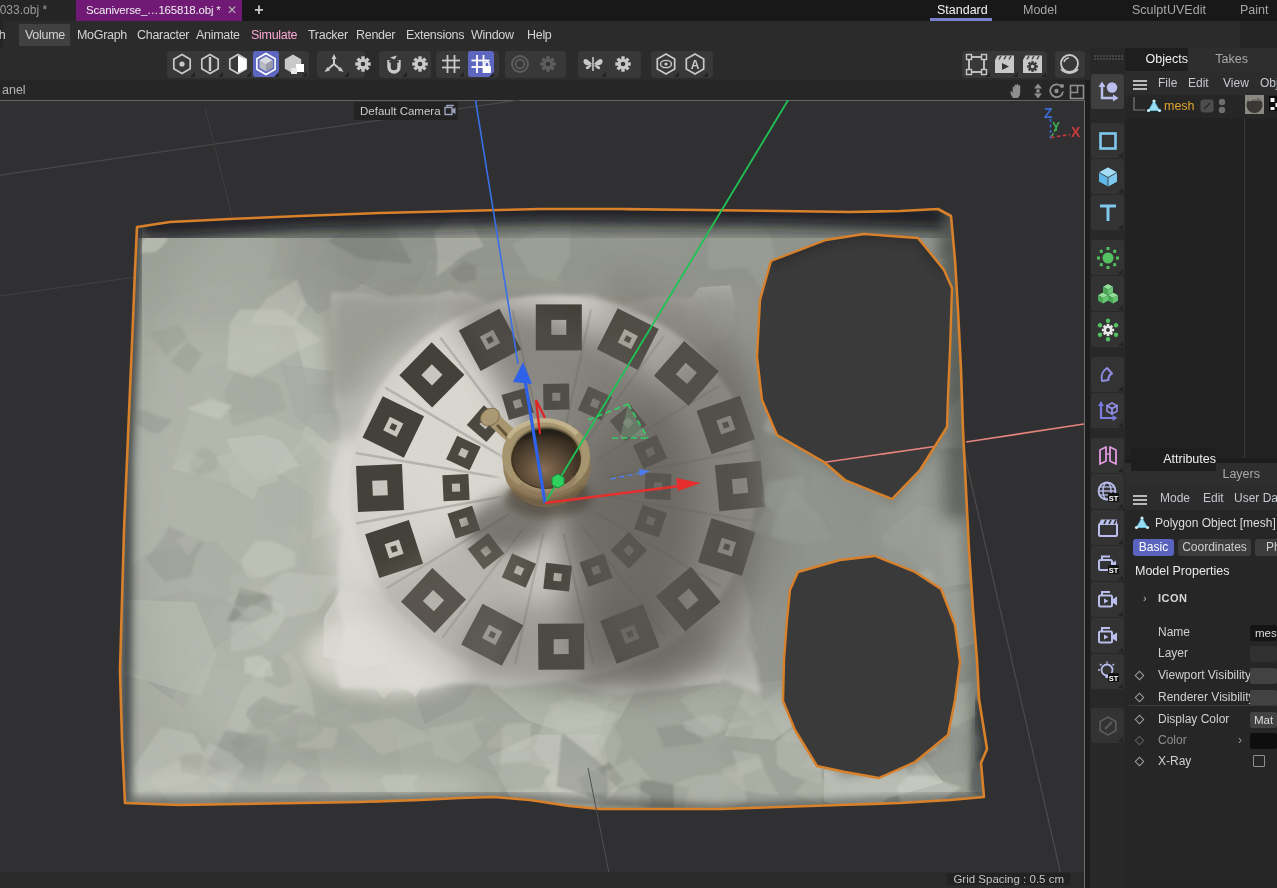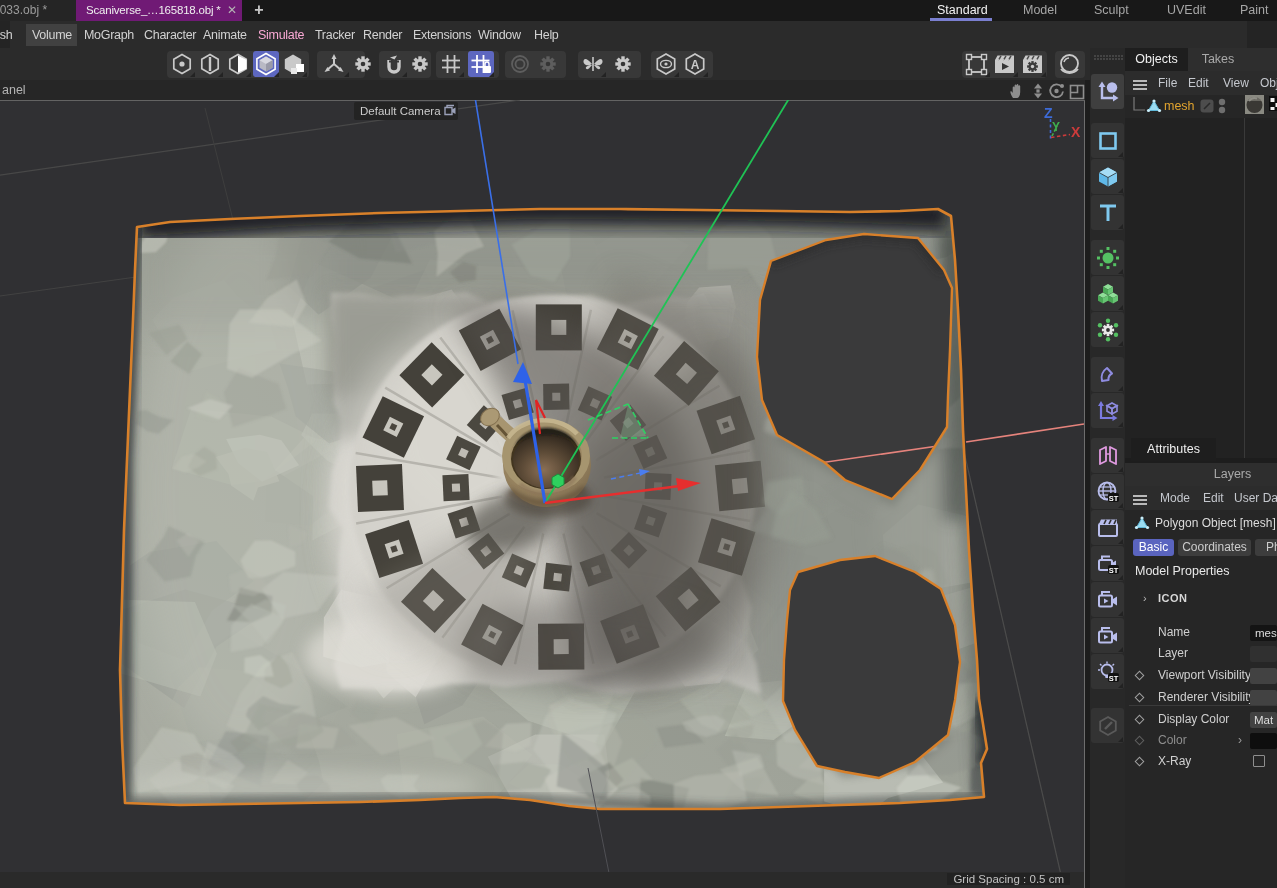--- a/index.html
+++ b/index.html
@@ -6,61 +6,61 @@
 .abs { position:absolute; }
 #tabbar { position:absolute; left:0; top:0; width:1277px; height:21px; background:#181818; }
 #tabbar .tab1 { position:absolute; left:0; top:0; width:76px; height:21px; background:#252525; color:#9c9c9c;
   font-size:12px; line-height:21px; white-space:nowrap; overflow:hidden; }
 #tabbar .tab1 span { position:absolute; left:-7px; }
 #tabbar .tab2 { position:absolute; left:76px; top:0; width:166px; height:21px; background:#701a75; color:#efefef;
   font-size:11.5px; letter-spacing:-0.2px; line-height:21px; text-align:left; padding-left:10px; white-space:nowrap; }
 #tabbar .tx { position:absolute; left:222px; top:0; width:20px; text-align:center; color:#b5b5b5; font-size:12px; line-height:21px; }
 #tabbar .tplus { position:absolute; left:249px; top:0; width:20px; text-align:center; color:#c8c8c8; font-size:16px; line-height:20px; font-weight:bold; }
 .wstab { position:absolute; top:0; height:21px; line-height:21px; font-size:12.5px; color:#a6a6a6; }
-#menubar { position:absolute; left:10px; top:21px; width:1237px; height:27px; background:#2b2b2b; }
+#menubar { position:absolute; left:3px; top:21px; width:1237px; height:27px; background:#2b2b2b; }
 .mi { position:absolute; top:4px; height:20px; line-height:20px; font-size:12.5px; letter-spacing:-0.3px; color:#d2d2d2; }
 #toolbar { position:absolute; left:0; top:48px; width:1277px; height:32px; background:#2b2b2b; }
 .tgrp { position:absolute; top:3px; height:27px; background:#383838; border-radius:4px; }
 .tbtn { position:absolute; top:3px; height:26px; border-radius:3px; display:flex; align-items:center; justify-content:center; }
 .ctri { position:absolute; right:0; bottom:0; width:0; height:0; border-left:5px solid transparent; border-bottom:5px solid #232323; }
 .ctri2 { position:absolute; right:1px; bottom:1px; width:0; height:0; border-left:5px solid transparent; border-bottom:5px solid #222; }
 #vpstrip { position:absolute; left:0; top:80px; width:1085px; height:21px; background:#262626; border-bottom:1px solid #636363; }
 #vpstrip .lbl { position:absolute; left:2px; top:3px; font-size:12.5px; color:#b4b4b4; }
 .vic { position:absolute; top:3px; }
 #viewport { position:absolute; left:0; top:101px; width:1085px; height:771px; background:#303033; border-right:1.5px solid #6e6e6e; overflow:hidden; }
 #vpbottom { position:absolute; left:0; top:872px; width:1085px; height:16px; background:#2a2a2a; border-right:1.5px solid #6e6e6e; }
 #vpbottom .gs { position:absolute; right:14px; top:1px; font-size:11.5px; color:#c2c2c2; background:#222; padding:0 6px; }
 #defcam { position:absolute; left:354px; top:102px; width:104px; height:18px; background:#232323; border-radius:2px;
   color:#cccccc; font-size:11.5px; line-height:18px; padding-left:6px; white-space:nowrap; }
 #axisw { position:absolute; left:1040px; top:103px; width:45px; height:40px; font-size:12px; font-weight:bold; }
 #rgap { position:absolute; left:1085px; top:80px; width:5px; height:808px; background:#1d1d1d; }
 #rtoolbar { position:absolute; left:1090px; top:48px; width:35px; height:840px; background:#282828; }
 .rbtn { position:absolute; left:1px; width:33px; height:35px; border-radius:3px; display:flex; align-items:center; justify-content:center; }
 #rpanel { position:absolute; left:1125px; top:48px; width:152px; height:840px; background:#2b2b2b; overflow:hidden; }
-.ptab { position:absolute; height:23px; line-height:23px; font-size:12.5px; color:#a9a9a9; text-align:center; }
+.ptab { position:absolute; height:23px; line-height:23px; font-size:12.5px; color:#a9a9a9; text-align:right; }
 .ptab.act { background:#1e1e1e; color:#f0f0f0; }
 .pmenu { position:absolute; font-size:12px; color:#c5c8ce; white-space:nowrap; }
 .arow { position:absolute; left:0; width:152px; height:21px; font-size:12px; color:#d0d0d0; line-height:21px; }
 .arow .dia { position:absolute; left:11px; top:6.5px; width:7px; height:7px; border:1.2px solid #a0a0a0; transform:rotate(45deg); }
 .arow .lab { position:absolute; left:33px; }
 .fld { position:absolute; left:125px; width:27px; height:16px; top:2.5px; border-radius:2px; }
 </style></head>
 <body>
 
 <div id="tabbar">
   <div class="tab1">
       <span>3033.obj&nbsp;*</span>
     </div>
   <div class="tab2">Scaniverse_…165818.obj *</div>
   <div class="tx">✕</div>
     <div class="tplus">+</div>
   <div class="wstab" style="left:937px;color:#f2f2f2">Standard</div>
   <div class="abs" style="left:930px;top:18px;width:62px;height:3px;background:#7a7fd0"></div>
   <div class="wstab" style="left:1023px">Model</div>
-  <div class="wstab" style="left:1094px">Sculpt</div>
+  <div class="wstab" style="left:1132px">Sculpt</div>
   <div class="wstab" style="left:1167px">UVEdit</div>
   <div class="wstab" style="left:1240px">Paint</div>
 </div>
 
 <div id="menubar">
   <div class="mi" style="left:-27px">Mesh</div>
   <div class="abs" style="left:16px;top:3px;width:51px;height:22px;background:#414141"></div>
   <div class="mi" style="left:22px">Volume</div>
   <div class="mi" style="left:74px">MoGraph</div>
   <div class="mi" style="left:134px">Character</div>
@@ -1113,21 +1113,21 @@
         <rect width="12" height="15" fill="#0d0d0d"></rect>
         <rect x="1.5" y="2" width="4" height="4" fill="#f2f2f2"></rect>
         <rect x="6.5" y="7" width="4" height="4" fill="#f2f2f2"></rect>
         <rect x="1.5" y="11" width="4" height="3" fill="#f2f2f2"></rect>
       </svg></div>
   <div class="abs" style="left:0;top:70px;width:152px;height:340px;background:#222222"></div>
   <div class="abs" style="left:119px;top:70px;width:1px;height:340px;background:#3a3a3a"></div>
 
   <div class="abs" style="left:0;top:410px;width:152px;height:5px;background:#1d1d1d"></div>
   <div class="abs" style="left:0;top:415px;width:152px;height:23px;background:#2e2e2e"></div>
-  <div class="ptab act" style="left:6px;top:390px;width:85px">Attributes</div>
+  <div class="ptab act" style="left:6px;top:400px;width:85px">Attributes</div>
   <div class="ptab" style="left:80px;top:415px;width:55px">Layers</div>
   <div class="abs" style="left:0;top:438px;width:152px;height:24px;background:#2c2c2c"></div>
   <div class="abs" style="left:7px;top:444px"><svg width="16" height="12" viewBox="0 0 16 12">
         <g stroke="#b9b9b9" stroke-width="2">
           <line x1="1" y1="2" x2="15" y2="2"></line>
           <line x1="1" y1="6" x2="15" y2="6"></line>
           <line x1="1" y1="10" x2="15" y2="10"></line>
         </g>
       </svg></div>
   <div class="pmenu" style="left:35px;top:443px">Mode</div>

